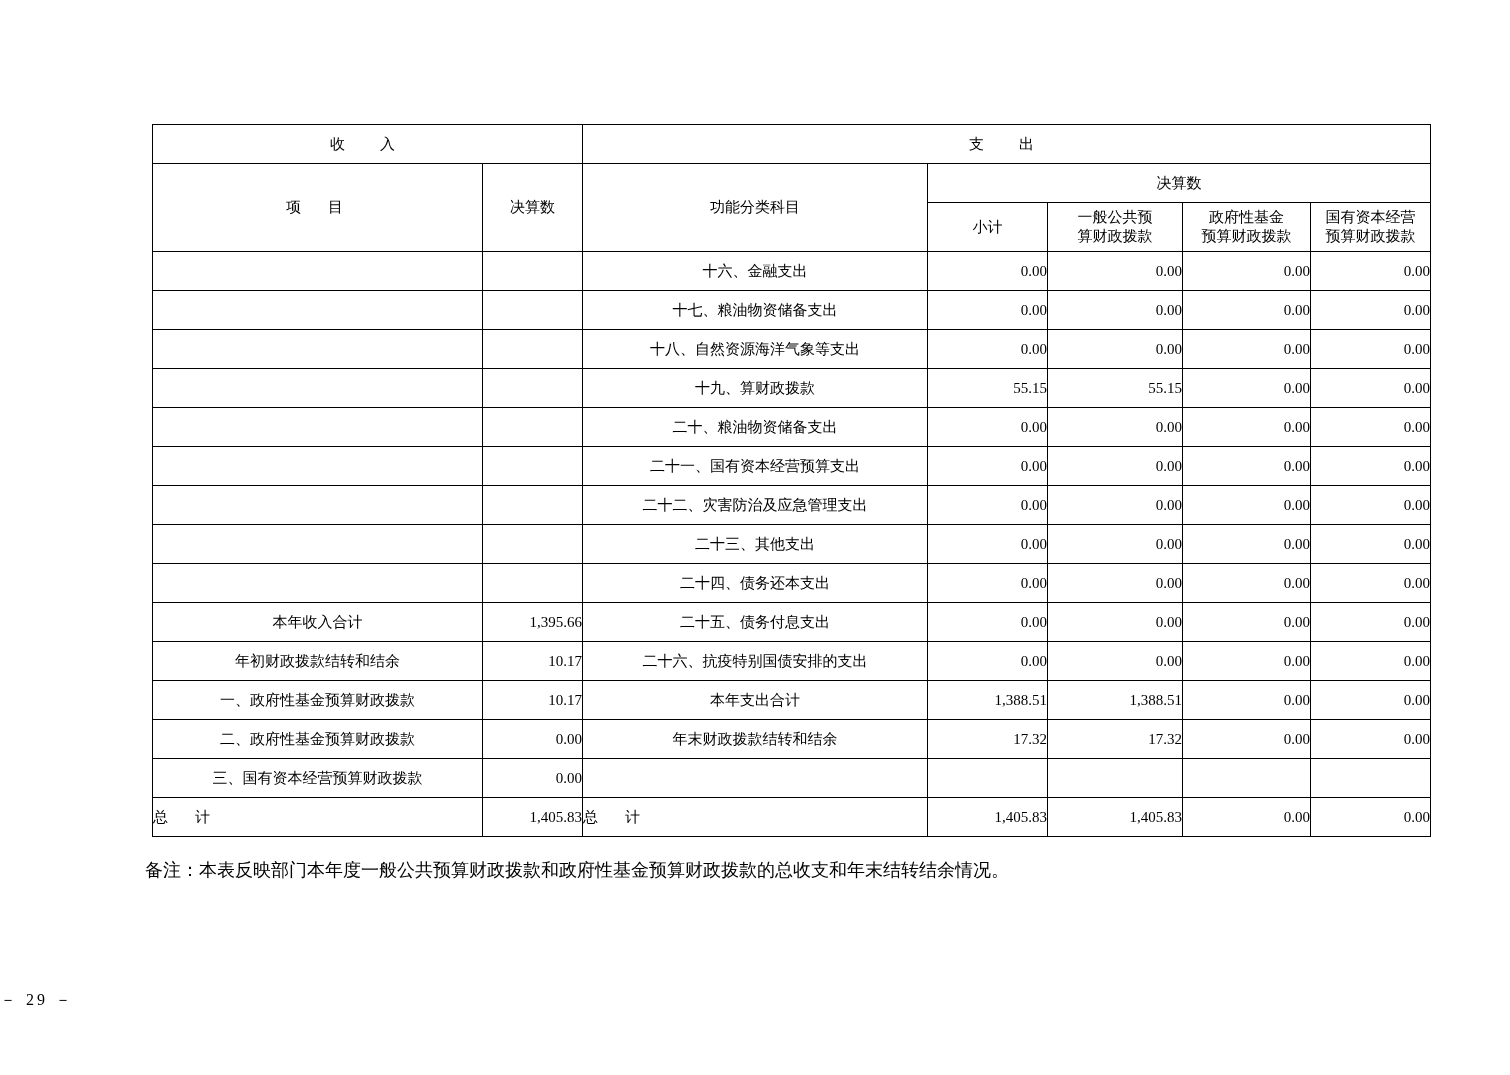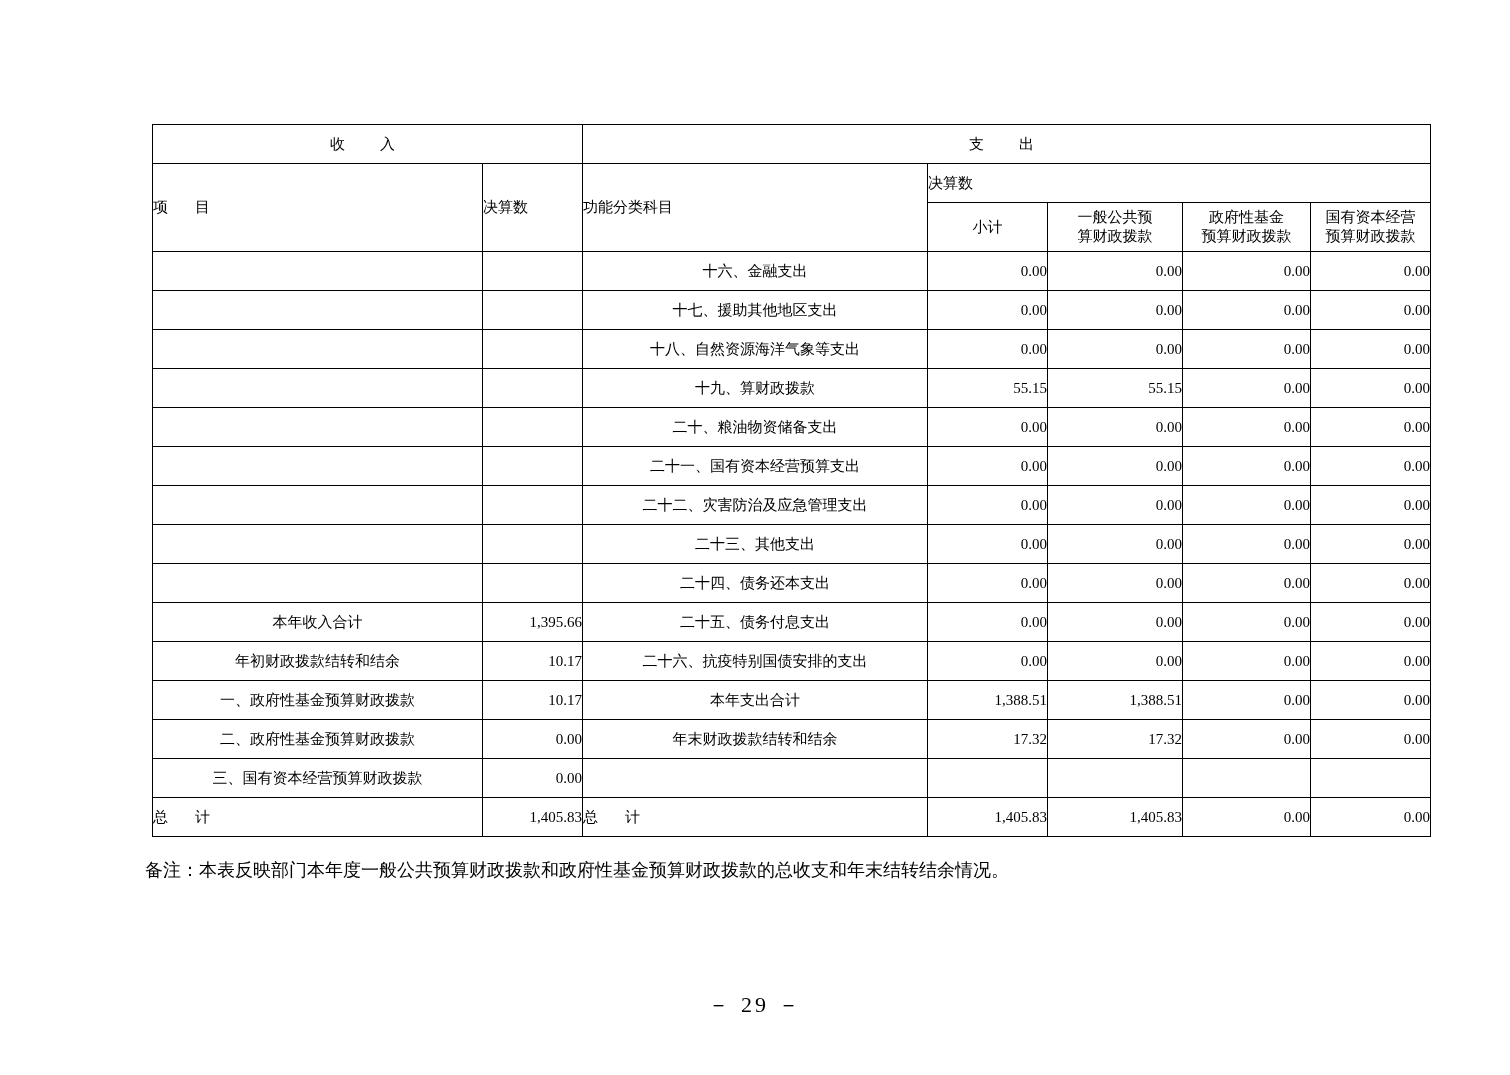--- a/index.html
+++ b/index.html
@@ -37,20 +37,21 @@
     font-size: 15px;
     padding: 0;
     vertical-align: middle;
   }
   .h-row td {
     height: 38px;
     text-align: center;
     font-size: 16px;
   }
   .h-row2 td {
+    text-align: center;
     font-size: 16px;
   }
   .sub-head td {
     text-align: center;
     font-size: 14px;
     line-height: 1.25;
     height: 48px;
   }
   .body-row td {
     height: 38px;
@@ -76,22 +77,22 @@
     left: 145px;
     top: 858px;
     font-size: 18px;
     white-space: nowrap;
   }
   .pagenum {
     position: absolute;
     left: 0;
     top: 990px;
     width: 1510px;
-    text-align: center;
-    font-size: 22px;
+    text-align: left;
+    font-size: 16px;
     letter-spacing: 3px;
   }
   .two-line {
     line-height: 1.25;
   }
 </style>
 </head>
 <body>
 
 <div class="page">
@@ -138,21 +139,21 @@
         <td class="cell-num"></td>
         <td class="cell-text">十六、金融支出</td>
         <td class="cell-num">0.00</td>
         <td class="cell-num">0.00</td>
         <td class="cell-num">0.00</td>
         <td class="cell-num">0.00</td>
       </tr>
       <tr class="body-row">
         <td class="cell-text"></td>
         <td class="cell-num"></td>
-        <td class="cell-text">十七、援助其他地区支出</td>
+        <td class="cell-text">十七、粮油物资储备支出</td>
         <td class="cell-num">0.00</td>
         <td class="cell-num">0.00</td>
         <td class="cell-num">0.00</td>
         <td class="cell-num">0.00</td>
       </tr>
       <tr class="body-row">
         <td class="cell-text"></td>
         <td class="cell-num"></td>
         <td class="cell-text">十八、自然资源海洋气象等支出</td>
         <td class="cell-num">0.00</td>

